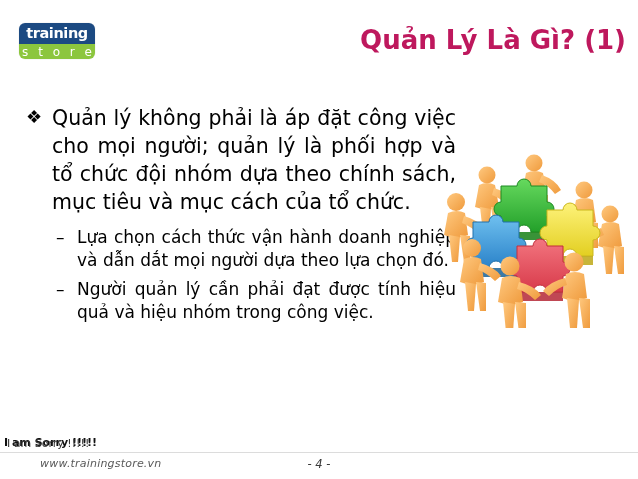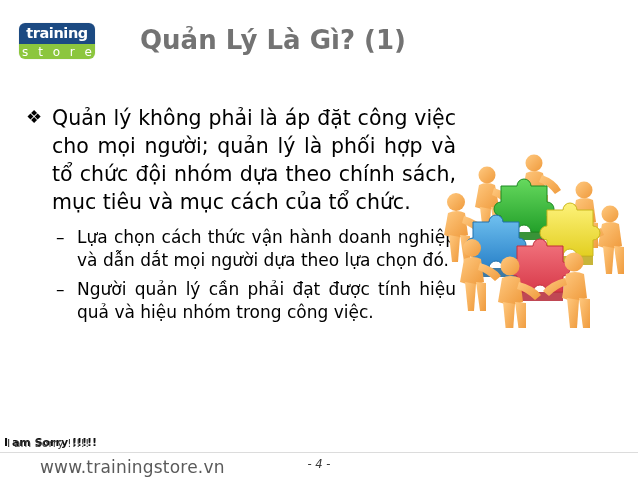--- a/index.html
+++ b/index.html
@@ -54,25 +54,25 @@
     color: #ffffff;
     font-size: 12px;
     letter-spacing: 3px;
     text-indent: 3px;
     line-height: 1;
   }
 
   
   #title {
     position: absolute;
-    left: 140px;
+    left: 156px;
     top: 26px;
     width: 470px;
-    text-align: left;
-    color: #737373;
+    text-align: right;
+    color: #be185d;
     font-size: 26px;
     font-weight: bold;
     letter-spacing: 0px;
     line-height: 1.15;
     white-space: nowrap;
   }
 
   
   #body-area {
     position: absolute;
@@ -152,21 +152,22 @@
     left: 0px;
     top: 452px;
     width: 638px;
     height: 1px;
     background: #dcdcdc;
   }
   #footer-url {
     position: absolute;
     left: 40px;
     top: 457px;
-    font-size: 17px;
+    font-size: 11px;
+    font-style: italic;
     color: #5a5a5a;
     letter-spacing: 0.2px;
   }
   #footer-page {
     position: absolute;
     left: 0;
     top: 457px;
     width: 638px;
     text-align: center;
     font-size: 11.5px;

